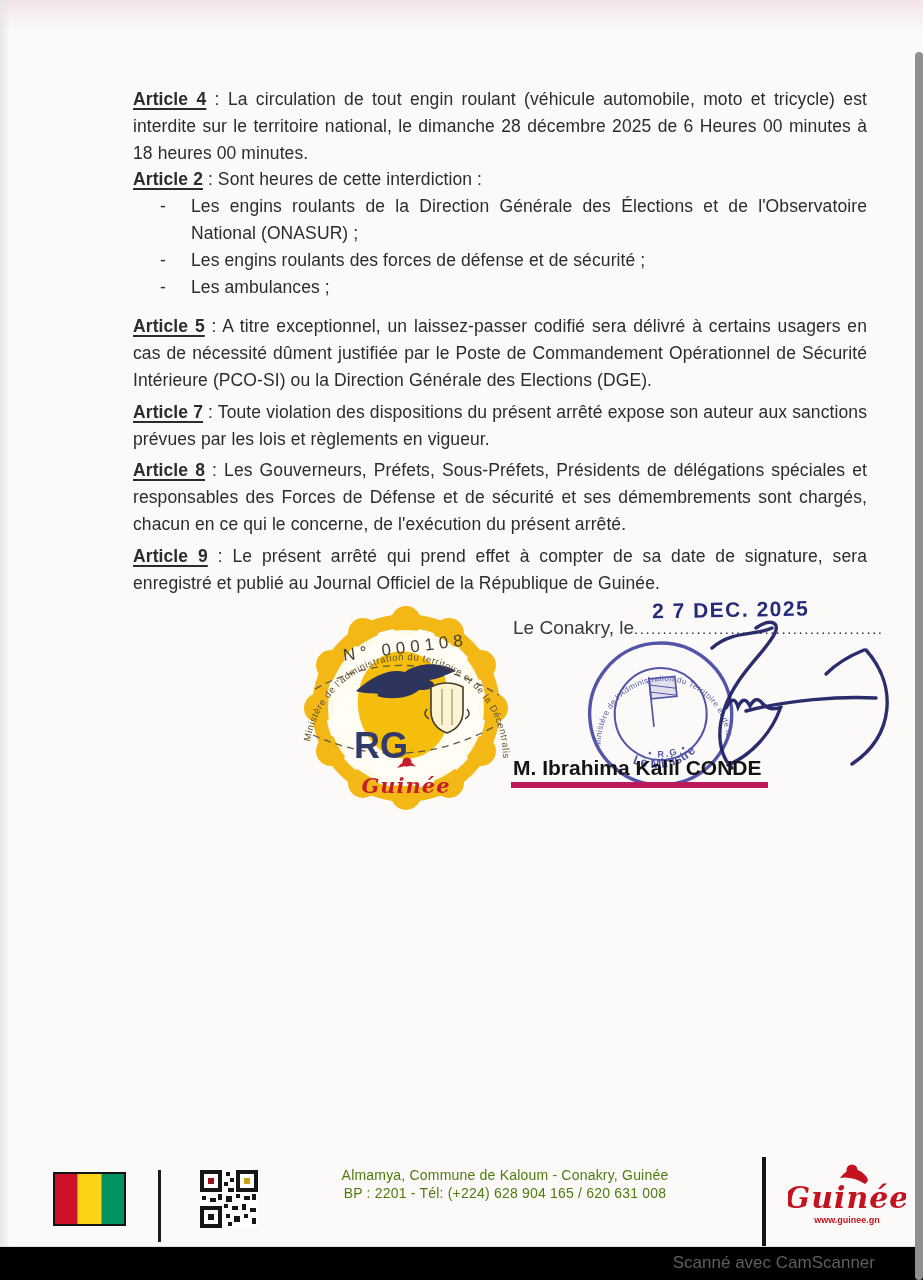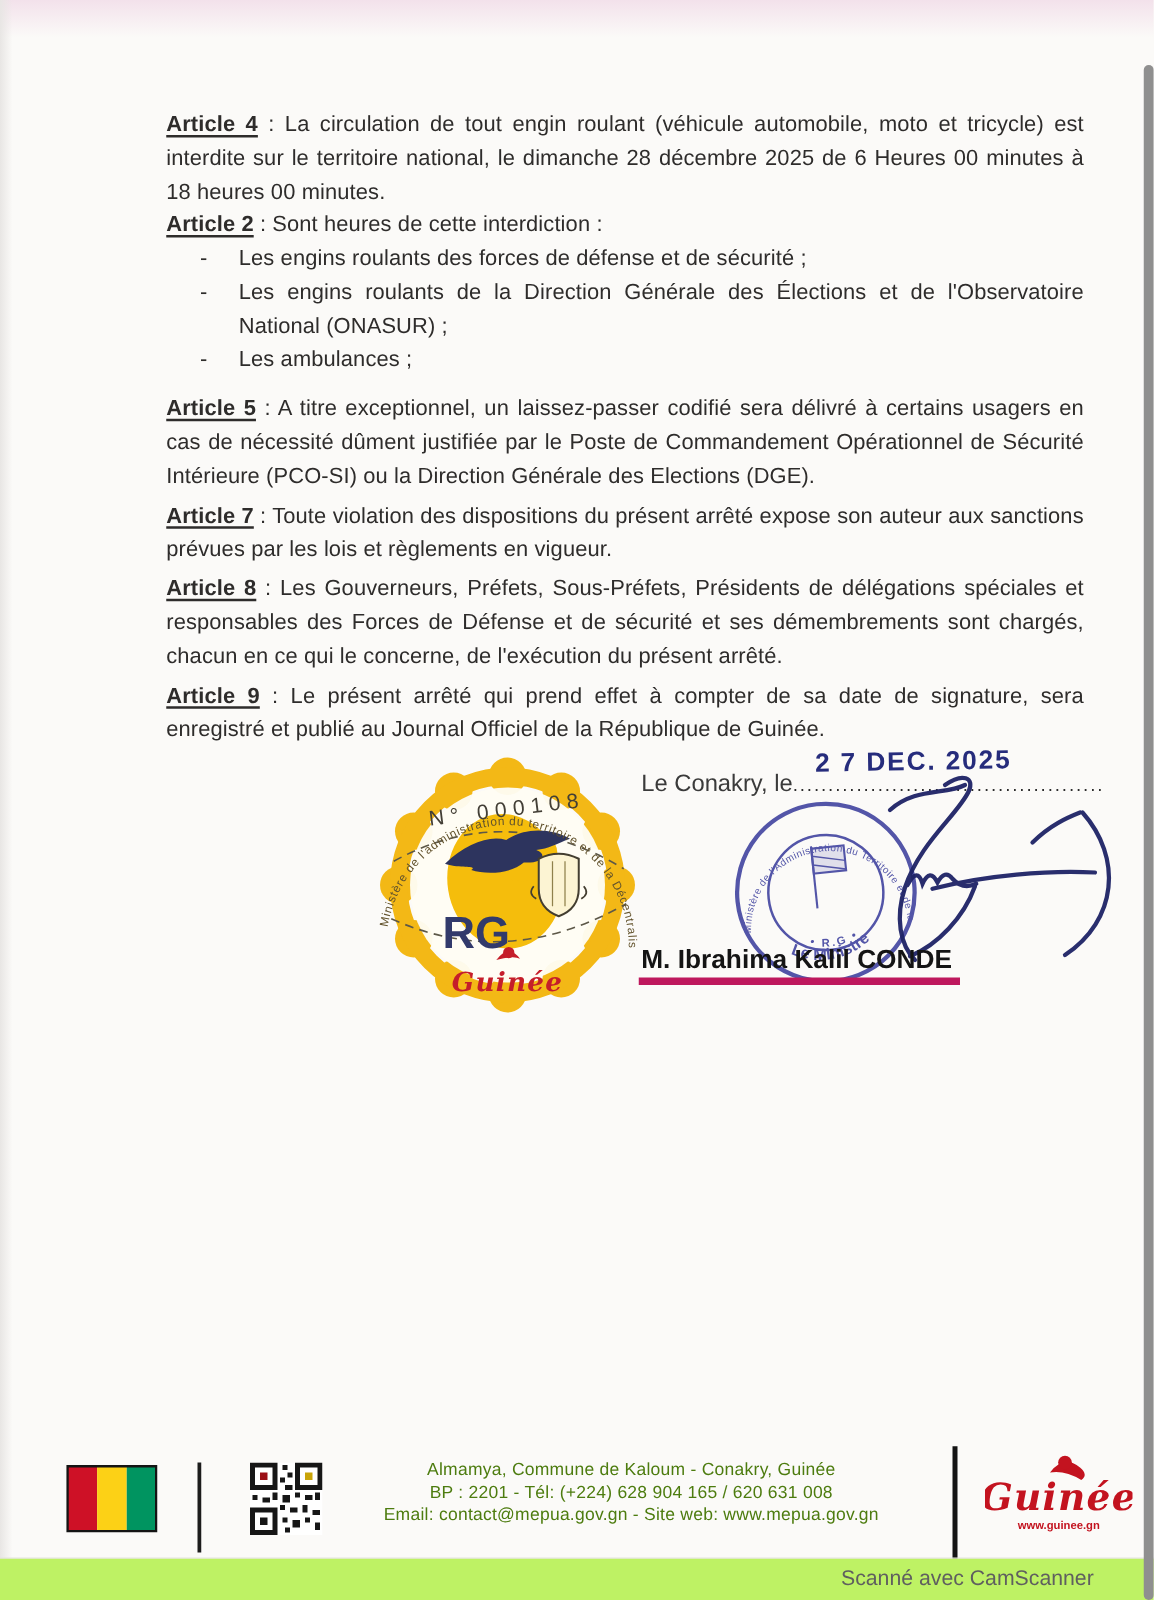--- a/index.html
+++ b/index.html
@@ -61,39 +61,39 @@
   .footer-qr { position: absolute; left: 200px; top: 1170px; }
   .footer-address {
     position: absolute; left: 275px; top: 1166px; width: 460px;
     text-align: center; font-size: 14px; line-height: 18px; color: #4d7c0f; letter-spacing: 0.2px;
   }
   .footer-divider-2 { position: absolute; left: 762px; top: 1157px; width: 3.5px; height: 90px; background: #141414; }
   .footer-logo { position: absolute; left: 788px; top: 1160px; }
   .page-bottom-edge { position: absolute; top: 1246px; left: 0; width: 100%; height: 1px; background: #e3e1de; }
   .scanner-strip {
     position: absolute; top: 1247px; left: 0; width: 923px; height: 33px;
-    background: #bef264; text-align: right; padding: 6px 48px 0 0;
+    background: #000000; text-align: right; padding: 6px 48px 0 0;
     font-size: 17px; color: #5f5f5f;
   }
 </style>
 </head>
 <body>
 
 <div class="top-tinge"></div>
 <div class="left-edge"></div>
 
 <div class="doc-text">
 
   <p class="para"><span class="art-label">Article 4</span><span> : </span><span>La circulation de tout engin roulant (véhicule automobile, moto et tricycle) est interdite sur le territoire national, le dimanche 28 décembre 2025 de 6 Heures 00 minutes à 18 heures 00 minutes.</span></p>
 
   <p class="para"><span class="art-label">Article 2</span><span> : </span><span>Sont heures de cette interdiction :</span></p>
 
   <ul class="exclusions">
+    <li>Les engins roulants de la Direction Générale des Élections et de l'Observatoire National (ONASUR) ;</li>
     <li>Les engins roulants des forces de défense et de sécurité ;</li>
-    <li>Les engins roulants de la Direction Générale des Élections et de l'Observatoire National (ONASUR) ;</li>
     <li>Les ambulances ;</li>
   </ul>
 
   <p class="para gap-lg"><span class="art-label">Article 5</span><span> : </span><span>A titre exceptionnel, un laissez-passer codifié sera délivré à certains usagers en cas de nécessité dûment justifiée par le Poste de Commandement Opérationnel de Sécurité Intérieure (PCO-SI) ou la Direction Générale des Elections (DGE).</span></p>
 
   <p class="para gap-sm"><span class="art-label">Article 7</span><span> : </span><span>Toute violation des dispositions du présent arrêté expose son auteur aux sanctions prévues par les lois et règlements en vigueur.</span></p>
 
   <p class="para gap-sm"><span class="art-label">Article 8</span><span> : </span><span>Les Gouverneurs, Préfets, Sous-Préfets, Présidents de délégations spéciales et responsables des Forces de Défense et de sécurité et ses démembrements sont chargés, chacun en ce qui le concerne, de l'exécution du présent arrêté.</span></p>
 
   <p class="para gap-sm"><span class="art-label">Article 9</span><span> : </span><span>Le présent arrêté qui prend effet à compter de sa date de signature, sera enregistré et publié au Journal Officiel de la République de Guinée.</span></p>
@@ -232,21 +232,20 @@
       <rect x="34" y="46" width="6" height="6"></rect>
       <rect x="44" y="44" width="4" height="4"></rect>
     <rect x="52" y="48" width="4" height="6"></rect>
       <rect x="28" y="52" width="4" height="4"></rect>
   </g>
 </svg>
 
 <div class="footer-address">
   <div>Almamya, Commune de Kaloum - Conakry, Guinée</div>
   <div>BP : 2201 - Tél: (+224) 628 904 165 / 620 631 008</div>
-  <div>Email: contact@mepua.gov.gn - Site web: www.mepua.gov.gn</div>
 </div>
 
 <div class="footer-divider-2"></div>
 
 <svg class="footer-logo" width="118" height="78" viewBox="0 0 118 78" xmlns="http://www.w3.org/2000/svg">
   <g fill="#c3131f">
     <path d="M52 18 q11 -15 24 -4 q7 6 1 10 q-13 -8 -25 -6 Z"></path>
     <circle cx="64" cy="10" r="5.5"></circle>
   </g>
   <text x="59" y="48" text-anchor="middle" font-size="30" font-weight="bold" font-style="italic" fill="#c3131f" font-family="DejaVu Serif, serif" letter-spacing="1">Guinée</text>

